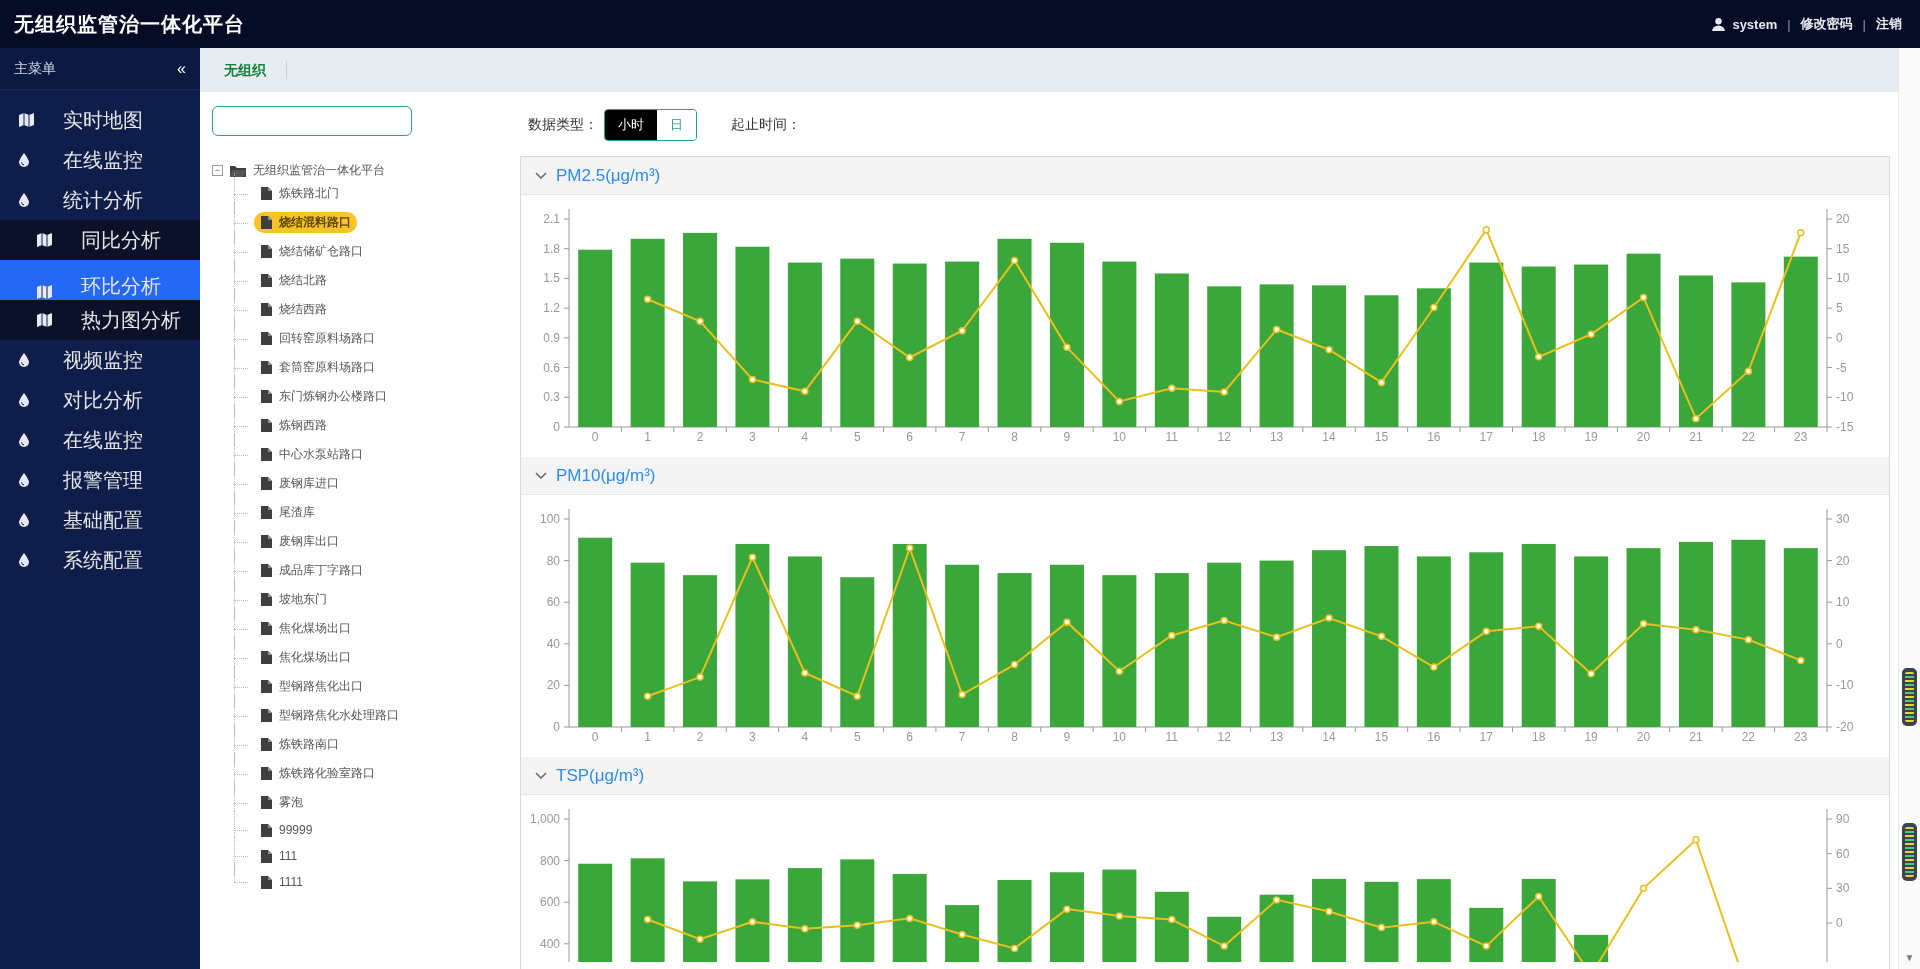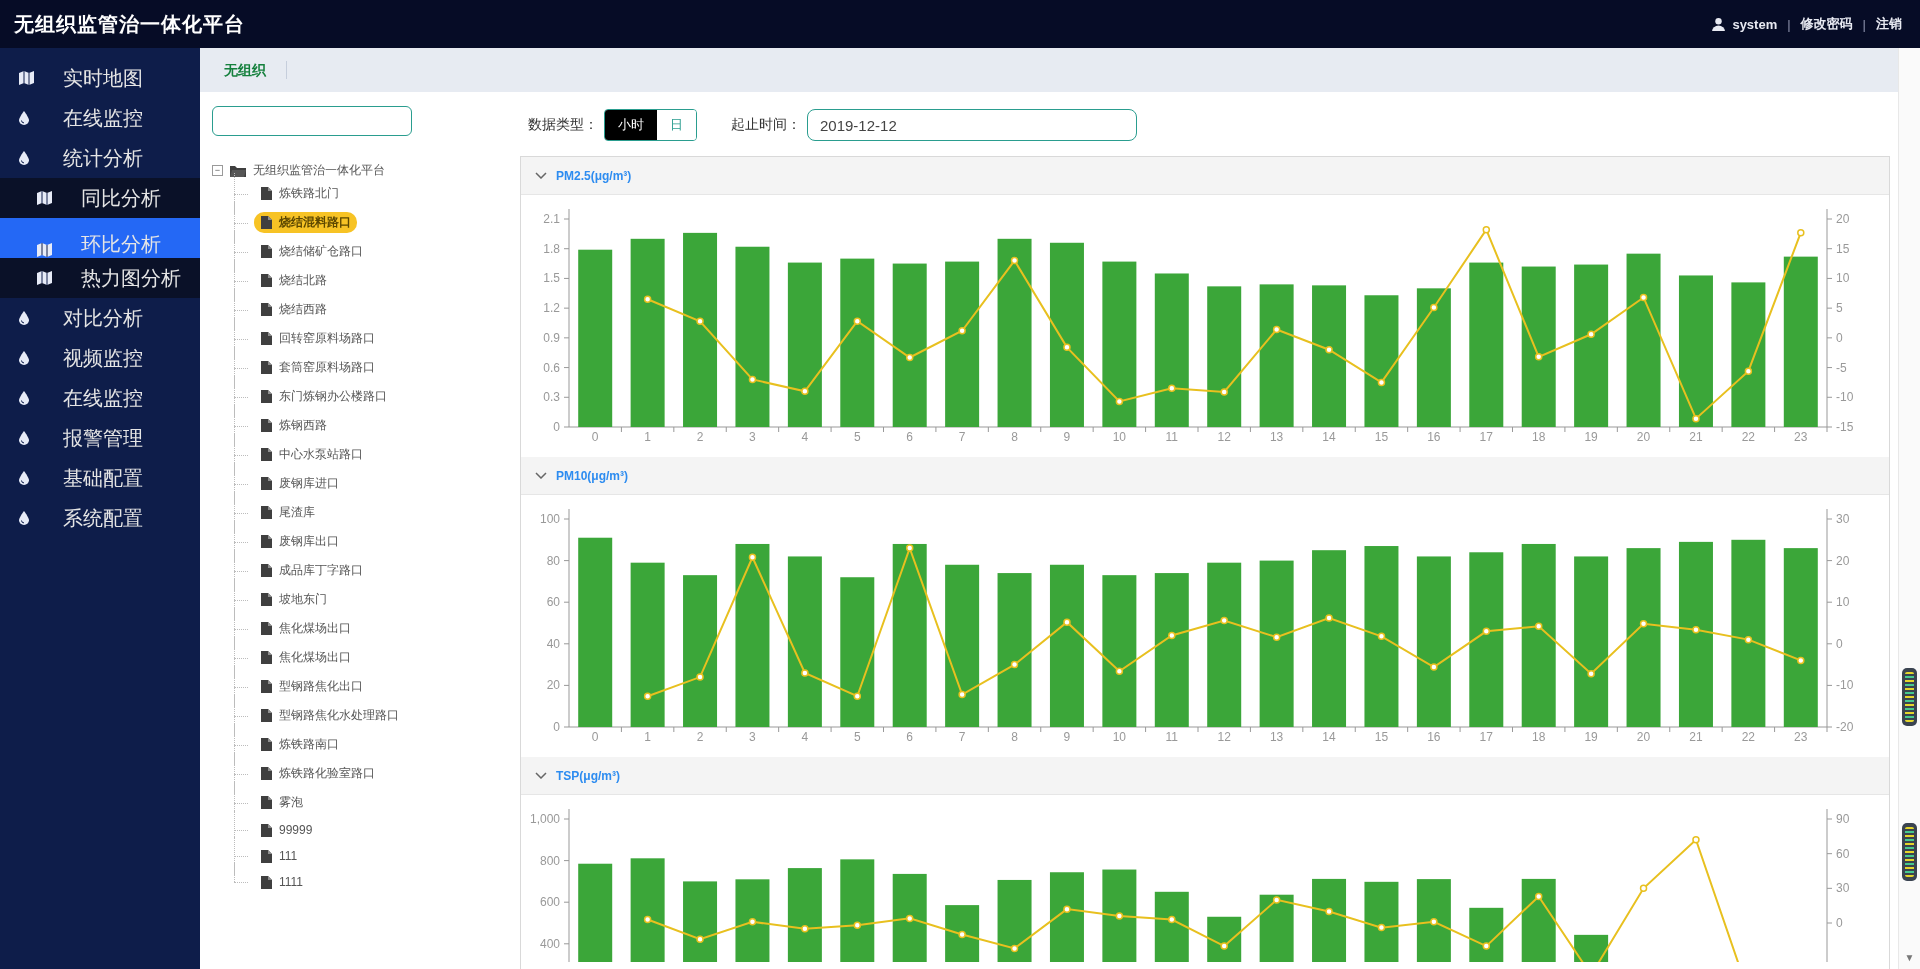--- a/index.html
+++ b/index.html
@@ -62,21 +62,21 @@
   .seg { padding:0 13px; height:30px; line-height:30px; font-size:13px; background:#fff;
     color:#2A9D8F; cursor:pointer; }
   .seg.active { background:#000000; color:#fff; }
   .time-label { margin-left:34px; }
   .date-input { width:330px; height:32px; border:1px solid #2A9D8F; border-radius:8px;
     margin-left:6px; padding:0 12px; font-size:15px; color:#444; outline:none; }
 
   .charts-panel { flex:1; border:1px solid #D9D9D9; border-bottom:none; overflow:hidden; background:#fff; }
   .chart-header { height:38px; background:#F4F4F4; border-bottom:1px solid #E6E6E6;
     display:flex; align-items:center; gap:9px; padding-left:14px; cursor:pointer; }
-  .chart-title { color:#2D8CF0; font-size:12px; font-weight:bold; }
+  .chart-title { color:#2D8CF0; font-size:17px; font-weight:normal; }
   .chart-body { display:block; }
 
   
   .vscroll { position:absolute; right:0; top:48px; bottom:0; width:22px; background:#FAFAFA;
     border-left:1px solid #E8E8E8; }
   .vthumb { position:absolute; left:3px; width:15px; height:58px; background:#3A4350;
     border-radius:5px; padding:4px 3px; }
   .vthumb .stripes { width:100%; height:100%; border-radius:2px;
     background:repeating-linear-gradient(to bottom,#E4D62B 0 2px,#3A4350 2px 4px,#46C98E 4px 6px,#3A4350 6px 8px); }
   .scroll-arrow { position:absolute; bottom:6px; left:0; right:0; text-align:center;
@@ -98,20 +98,24 @@
     <span class="sep">|</span>
     <span>修改密码</span>
     <span class="sep">|</span>
     <span>注销</span>
   </div>
 </header>
 
 <div class="layout">
 
   <aside class="sidebar">
+    <div class="sidebar-header">
+      <span>主菜单</span>
+      <span class="collapse">«</span>
+    </div>
     <nav class="menu" id="menu">
         <div class="menu-item">
           <span class="mi-icon">
             <svg width="17" height="14" viewBox="0 0 17 14">
               <path d="M1 2 L6 0 L11 2 L16 0 V12 L11 14 L6 12 L1 14 Z" fill="#E7EBF7"></path>
               <path d="M6 0 V12 M11 2 V14" stroke="#0E1D4A" stroke-width="1"></path>
             </svg>
           </span>
           <span>实时地图</span>
         </div>
@@ -160,30 +164,30 @@
           </span>
           <span>热力图分析</span>
         </div>
         <div class="menu-item">
           <span class="mi-icon">
             <svg width="12" height="14" viewBox="0 0 12 14">
               <path d="M6 0 C6 0 1 6.5 1 9.3 a5 4.7 0 0 0 10 0 C11 6.5 6 0 6 0 Z" fill="#E7EBF7"></path>
               <path d="M3.5 9.5 a2.5 2.5 0 0 0 2.5 2.4" stroke="#0E1D4A" fill="none"></path>
             </svg>
           </span>
-          <span>对比分析</span>
+          <span>视频监控</span>
         </div>
         <div class="menu-item">
           <span class="mi-icon">
             <svg width="12" height="14" viewBox="0 0 12 14">
               <path d="M6 0 C6 0 1 6.5 1 9.3 a5 4.7 0 0 0 10 0 C11 6.5 6 0 6 0 Z" fill="#E7EBF7"></path>
               <path d="M3.5 9.5 a2.5 2.5 0 0 0 2.5 2.4" stroke="#0E1D4A" fill="none"></path>
             </svg>
           </span>
-          <span>视频监控</span>
+          <span>对比分析</span>
         </div>
         <div class="menu-item">
           <span class="mi-icon">
             <svg width="12" height="14" viewBox="0 0 12 14">
               <path d="M6 0 C6 0 1 6.5 1 9.3 a5 4.7 0 0 0 10 0 C11 6.5 6 0 6 0 Z" fill="#E7EBF7"></path>
               <path d="M3.5 9.5 a2.5 2.5 0 0 0 2.5 2.4" stroke="#0E1D4A" fill="none"></path>
             </svg>
           </span>
           <span>在线监控</span>
         </div>
@@ -517,21 +521,20 @@
       </div>
 
       <div class="right-col">
         <div class="controls">
           <span class="ctl-label">数据类型：</span>
           <span class="seg-group">
             <span class="seg active">小时</span>
             <span class="seg">日</span>
           </span>
           <span class="ctl-label time-label">起止时间：</span>
-          <input class="date-input" value="2019-12-12" style="">
         </div>
         <div class="charts-panel" id="chartsPanel">
             <div class="chart-header">
               <svg width="12" height="7" viewBox="0 0 12 7">
                 <polyline points="1,1 6,6 11,1" fill="none" stroke="#666" stroke-width="1.5"></polyline>
               </svg>
               <span class="chart-title">PM2.5(μg/m³)</span>
             </div>
             <svg width="1354" height="262" class="chart-body">
               <line x1="48" y1="14" x2="48" y2="232" stroke="#999999"></line>

